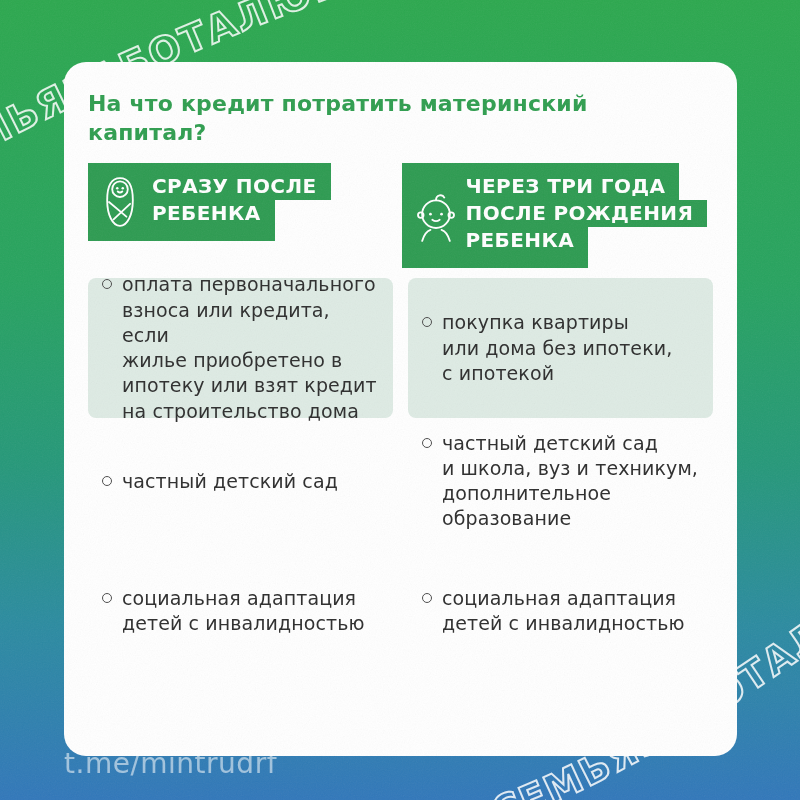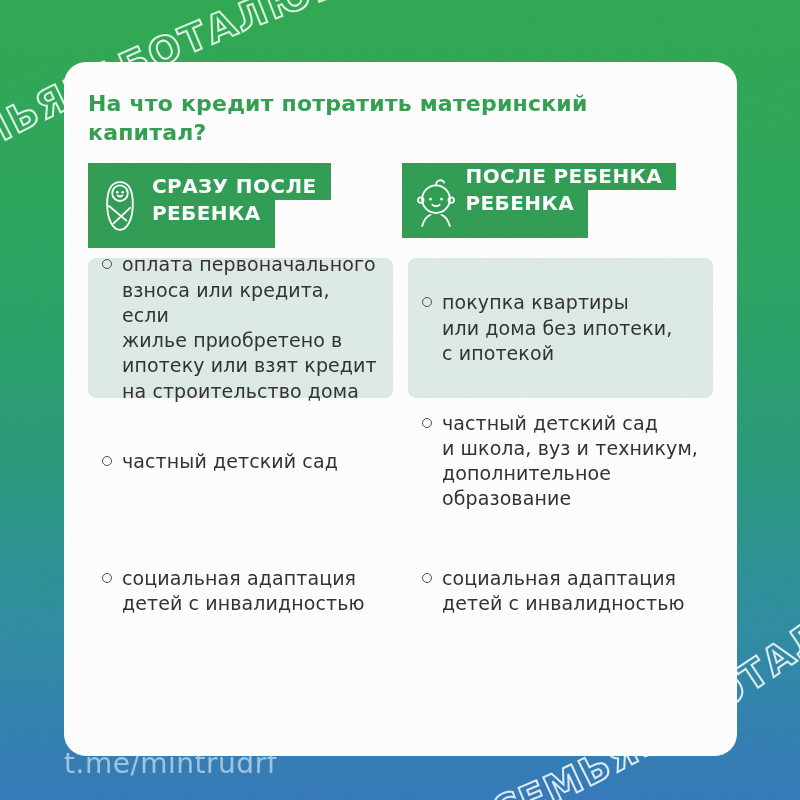--- a/index.html
+++ b/index.html
@@ -29,21 +29,21 @@
     display:grid;grid-template-columns:1fr 1fr;column-gap:2px;
     align-items:start;margin-bottom:10px;
   }
   .badge{position:relative;display:block;}
   .badge-line{
     display:table;background:#2d9b51;color:#ffffff;font-weight:800;
     font-size:20px;line-height:27px;letter-spacing:0.4px;
     padding:0 14px 0 64px;white-space:nowrap;
   }
   .badge-line.first{padding-top:10px;}
-  .badge-line.last{padding-bottom:21px;}
+  .badge-line.last{padding-bottom:14px;}
   .badge-icon{
     position:absolute;left:10px;top:50%;transform:translateY(-50%);
   }
   .grid{
     display:grid;grid-template-columns:1fr 1fr;
     grid-template-rows:140px 112px 134px 106px;
     column-gap:15px;row-gap:7px;
   }
   .cell{
     display:flex;align-items:center;box-sizing:border-box;
@@ -115,21 +115,22 @@
           <circle class="icon-stroke" cx="26" cy="27" r="15"></circle>
           <path class="icon-stroke" d="M26 12 c0 -6 7 -7 9 -3"></path>
           <circle class="icon-stroke" cx="9.5" cy="28" r="3"></circle>
           <circle class="icon-stroke" cx="42.5" cy="28" r="3"></circle>
           <circle class="icon-fill" cx="20" cy="27" r="1.5"></circle>
           <circle class="icon-fill" cx="32" cy="27" r="1.5"></circle>
           <path class="icon-stroke" d="M22 33 q4 3 8 0"></path>
           <path class="icon-stroke" d="M11 56 q3 -10 9 -12"></path>
           <path class="icon-stroke" d="M41 56 q-3 -10 -9 -12"></path>
         </svg>
-        <span class="badge-line">ПОСЛЕ РЕБЕНКА</span>
+        <span class="badge-line first">ЧЕРЕЗ ТРИ ГОДА</span>
+        <span class="badge-line">ПОСЛЕ РОЖДЕНИЯ</span>
         <span class="badge-line last">РЕБЕНКА</span>
       </div>
 
     </div>
 
     <div class="grid">
 
       <div class="cell teal">
         <div class="item">
           <span class="bullet"></span>

